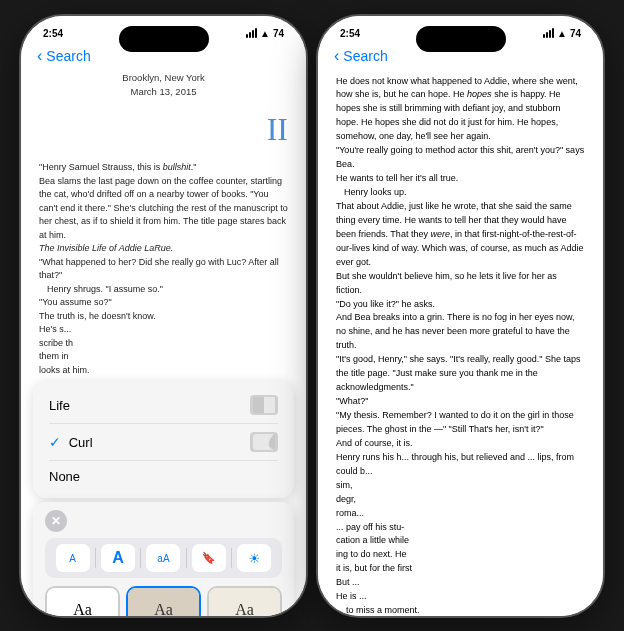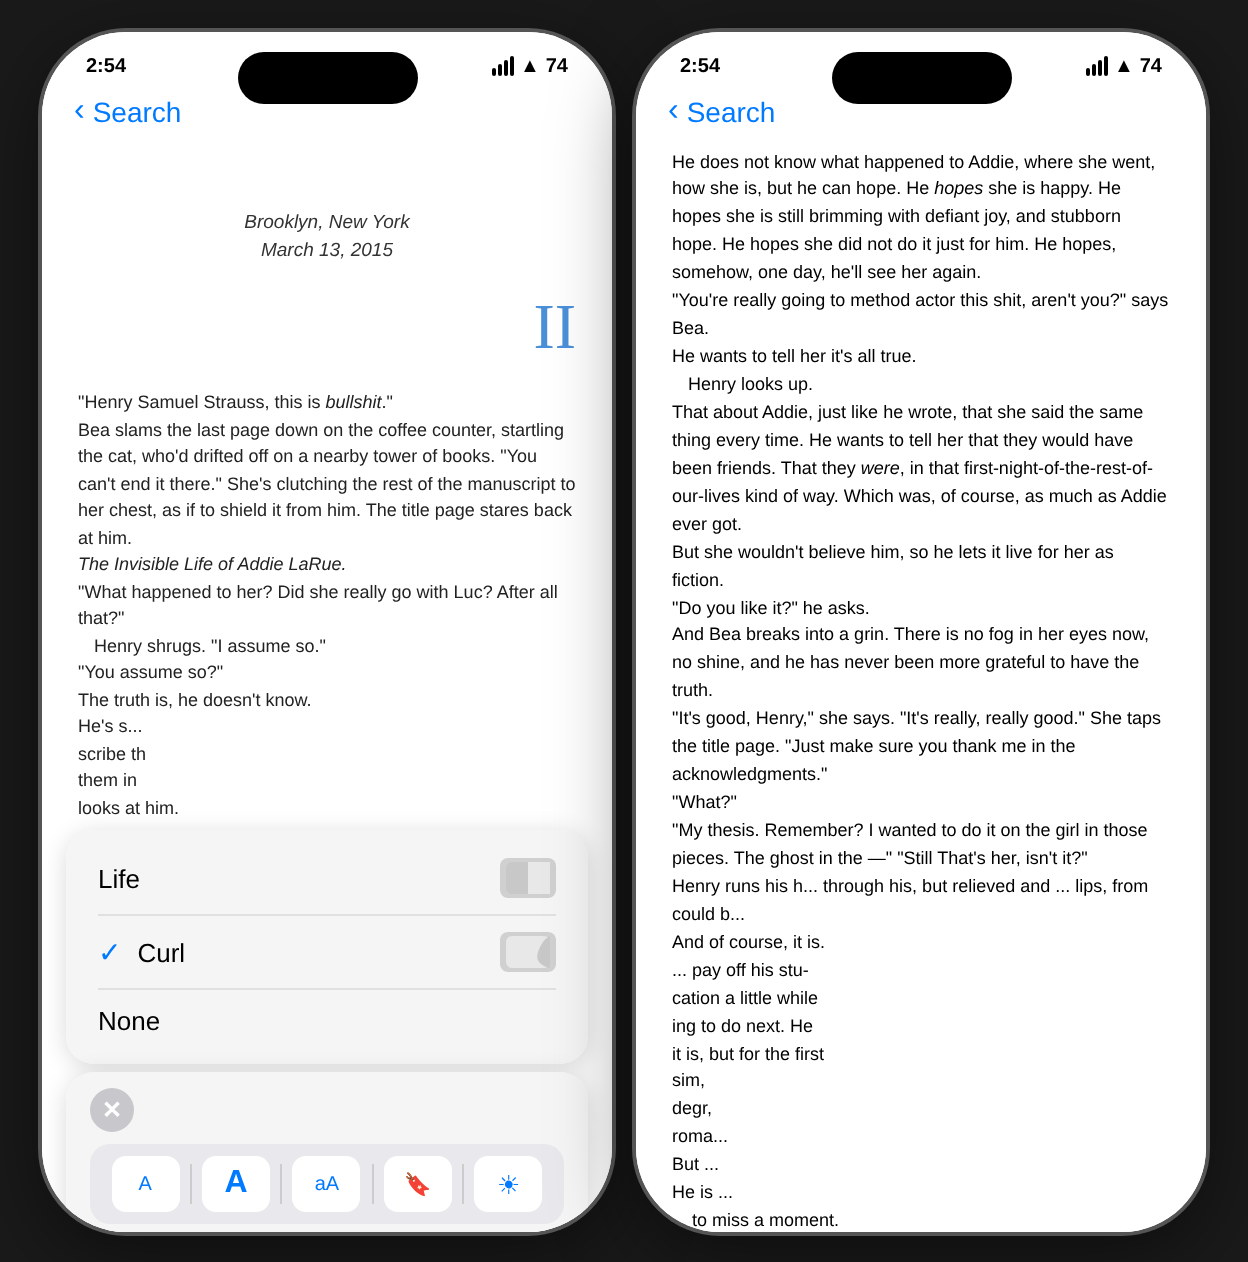--- a/index.html
+++ b/index.html
@@ -70,25 +70,23 @@
     .nav-bar .back-arrow { font-size: 16px; margin-right: 4px; }
     
     .book-content {
       padding: 0 18px;
       font-size: 9.5px;
       line-height: 1.5;
       color: #000;
     }
     .book-location {
       text-align: center;
-      font-style: italic;
       font-size: 9.5px;
       margin-bottom: 6px;
       color: #333;
-      margin-top: 34px;
     }
     .chapter-number {
       text-align: right;
       font-size: 32px;
       font-weight: 300;
       color: #4a90d9;
       margin-bottom: 8px;
       font-family: Georgia, serif;
     }
     .book-text { font-size: 9px; line-height: 1.5; color: #222; }
@@ -334,22 +332,22 @@
         <p>"You're really going to method actor this shit, aren't you?" says Bea.</p>
         <p>He wants to tell her it's all true.</p>
         <p style="margin-left:8px;">Henry looks up.</p>
         <p>That about Addie, just like he wrote, that she said the same thing every time. He wants to tell her that they would have been friends. That they <span style="font-style:italic;">were</span>, in that first-night-of-the-rest-of-our-lives kind of way. Which was, of course, as much as Addie ever got.</p>
         <p>But she wouldn't believe him, so he lets it live for her as fiction.</p>
         <p>"Do you like it?" he asks.</p>
         <p>And Bea breaks into a grin. There is no fog in her eyes now, no shine, and he has never been more grateful to have the truth.</p>
         <p>"It's good, Henry," she says. "It's really, really good." She taps the title page. "Just make sure you thank me in the acknowledgments."</p>
         <p>"What?"</p>
         <p>"My thesis. Remember? I wanted to do it on the girl in those pieces. The ghost in the —" "Still That's her, isn't it?"</p>
+        <p>And of course, it is.</p>
         <p>Henry runs his h... through his, but relieved and ... lips, from could b...</p>
-        <p>And of course, it is.</p>
+        <p>sim,<br>degr,<br>roma...</p>
         <p>... pay off his stu-<br>cation a little while<br>ing to do next. He<br>it is, but for the first</p>
-        <p>sim,<br>degr,<br>roma...</p>
         <p>But ...<br>He is ...<br>... to miss a moment.</p>
       </div>
 
     </div>
   </div>
 </div>
 
 </body></html>

